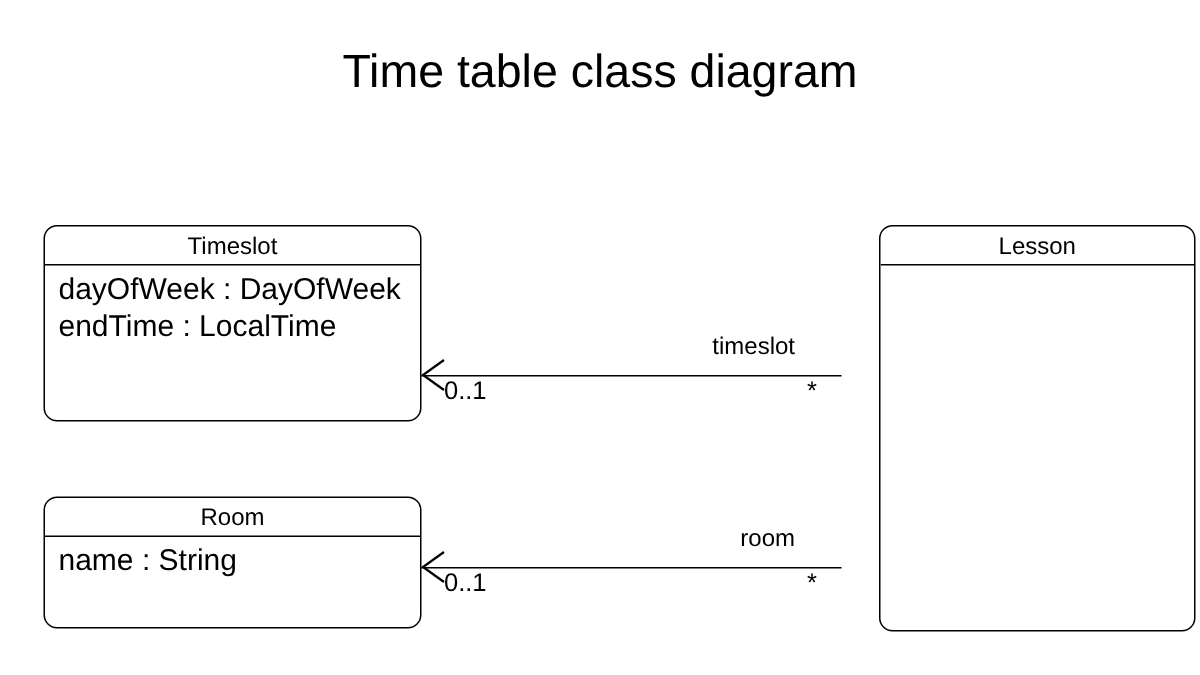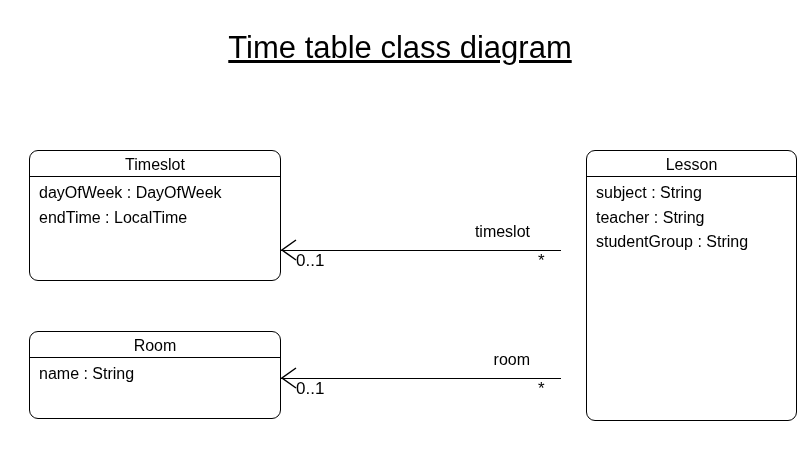--- a/index.html
+++ b/index.html
@@ -23,21 +23,20 @@
   #diagram-title {
     position: absolute;
     left: 0;
     top: 28px;
     width: 800px;
     text-align: center;
     font-size: 31px;
     line-height: 40px;
     color: #000000;
     white-space: nowrap;
-    text-decoration: underline;
   }
 
   
   .uml-class {
     position: absolute;
     box-sizing: border-box;
     border: 1.3px solid #000000;
     border-radius: 9px;
     background: #ffffff;
     overflow: hidden;
@@ -50,21 +49,21 @@
     height: 26px;
     box-sizing: border-box;
     border-bottom: 1.3px solid #000000;
     color: #000000;
     white-space: nowrap;
   }
   .uml-attributes {
     padding: 4px 0 0 9px;
   }
   .uml-attr {
-    font-size: 16px;
+    font-size: 20px;
     line-height: 24.5px;
     color: #000000;
     white-space: nowrap;
   }
 
   
   #class-timeslot { left: 29px; top: 150px; width: 252px; height: 131px; }
   #class-room     { left: 29px; top: 331px; width: 252px; height: 88px;  }
   #class-lesson   { left: 560px; top: 150px; width: 211px; height: 271px; margin-left: 26px; }
 
@@ -129,25 +128,20 @@
 
   <div class="uml-class" id="class-room">
     <div class="uml-class-name">Room</div>
     <div class="uml-attributes">
       <div class="uml-attr">name : String</div>
     </div>
   </div>
 
   <div class="uml-class" id="class-lesson">
     <div class="uml-class-name">Lesson</div>
-    <div class="uml-attributes">
-      <div class="uml-attr">subject : String</div>
-      <div class="uml-attr">teacher : String</div>
-      <div class="uml-attr">studentGroup : String</div>
-    </div>
   </div>
 
   <div class="assoc" id="assoc-timeslot-line"></div>
   <svg class="arrowhead" id="arrow-timeslot" viewBox="0 0 16 22" xmlns="http://www.w3.org/2000/svg">
     <polyline points="15,1 1,11 15,21" fill="none" stroke="#000000" stroke-width="1.5"></polyline>
   </svg>
   <div class="assoc-label" id="label-timeslot">timeslot</div>
   <div class="multiplicity" id="mult-timeslot-near">0..1</div>
   <div class="multiplicity" id="mult-timeslot-far">*</div>
 

